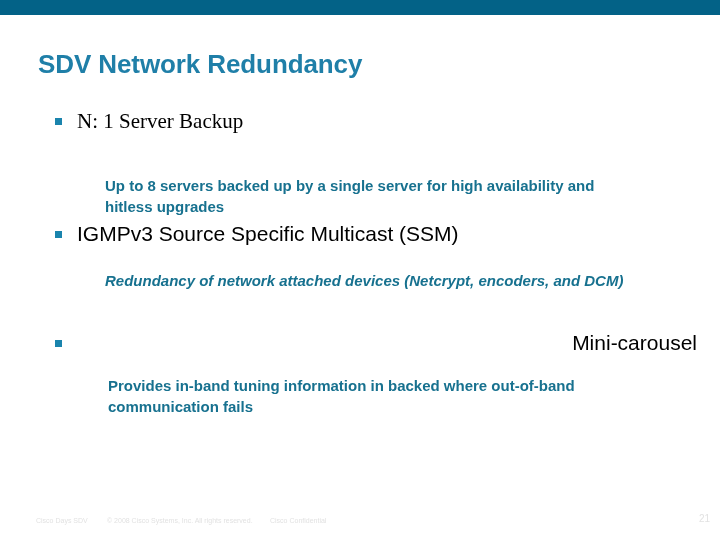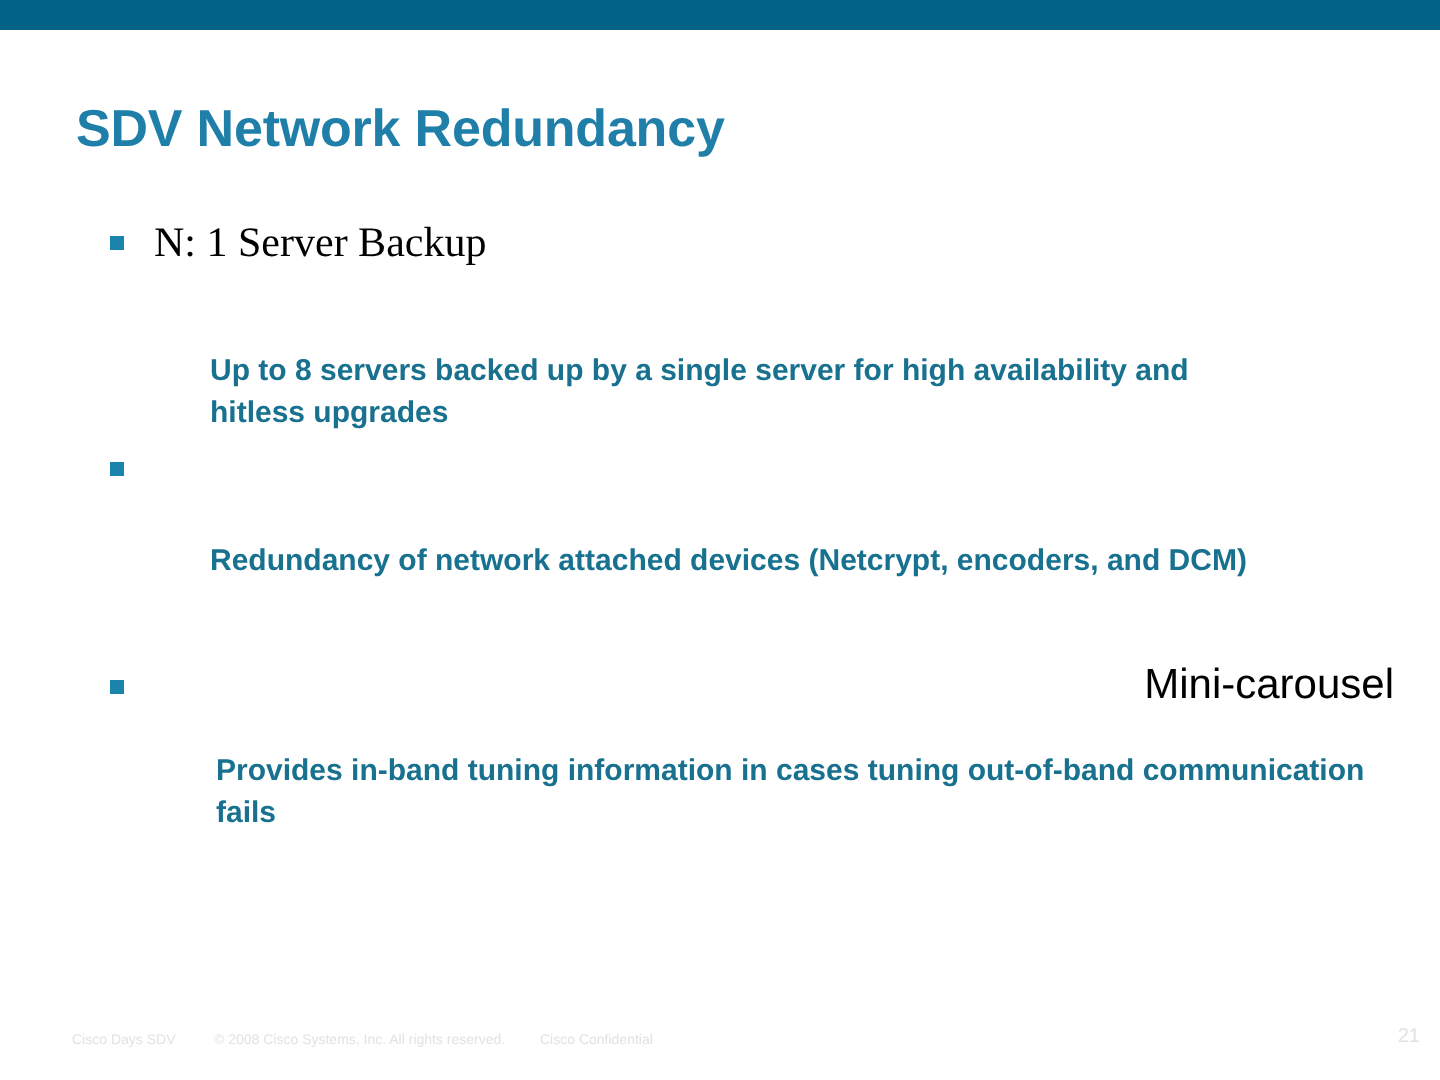--- a/index.html
+++ b/index.html
@@ -85,21 +85,21 @@
     font-weight: bold;
     color: #17718f;
     line-height: 20.5px;
   }
 
   
   #g1-l1 { position: absolute; left: 55px; top: 0px;   width: 620px; font-family: Liberation Serif, serif; }
   #g1-l2 { position: absolute; left: 105px; top: 68px;  width: 525px; }
 
   #g2-l1 { position: absolute; left: 55px; top: 113px; width: 640px; }
-  #g2-l2 { position: absolute; left: 105px; top: 163px; width: 520px; }
+  #g2-l2 { position: absolute; left: 105px; top: 163px; width: 520px; font-style: italic; }
 
   #g3-l1 { position: absolute; left: 55px; top: 222px; width: 620px; text-align: right; }
   #g3-l2 { position: absolute; left: 108px; top: 268px; width: 580px; }
 
   
   .footer {
     position: absolute;
     left: 0;
     bottom: 0;
     width: 720px;
@@ -150,30 +150,31 @@
       <div id="g1-l1" class="lvl1">
         <span class="sq"></span>
         <span>N: 1 Server Backup</span>
       </div>
       <div id="g1-l2" class="lvl2">Up to 8 servers backed up by a single server for high availability and hitless upgrades</div>
     </div>
 
     <div class="bullet-group">
       <div id="g2-l1" class="lvl1">
         <span class="sq"></span>
+        <span>IGMPv3 Source Specific Multicast (SSM)</span>
       </div>
       <div id="g2-l2" class="lvl2">Redundancy of network attached devices (Netcrypt, encoders, and DCM)</div>
     </div>
 
     <div class="bullet-group">
       <div id="g3-l1" class="lvl1">
         <span class="sq"></span>
         <span>Mini-carousel</span>
       </div>
-      <div id="g3-l2" class="lvl2">Provides in-band tuning information in cases tuning out-of-band communication fails</div>
+      <div id="g3-l2" class="lvl2">Provides in-band tuning information in backed where out-of-band communication fails</div>
     </div>
 
   </div>
 
   <div class="footer">
     <span class="f-left">Cisco Days SDV</span>
     <span class="f-copy">© 2008 Cisco Systems, Inc. All rights reserved.</span>
     <span class="f-conf">Cisco Confidential</span>
     <span class="f-page">21</span>
   </div>

